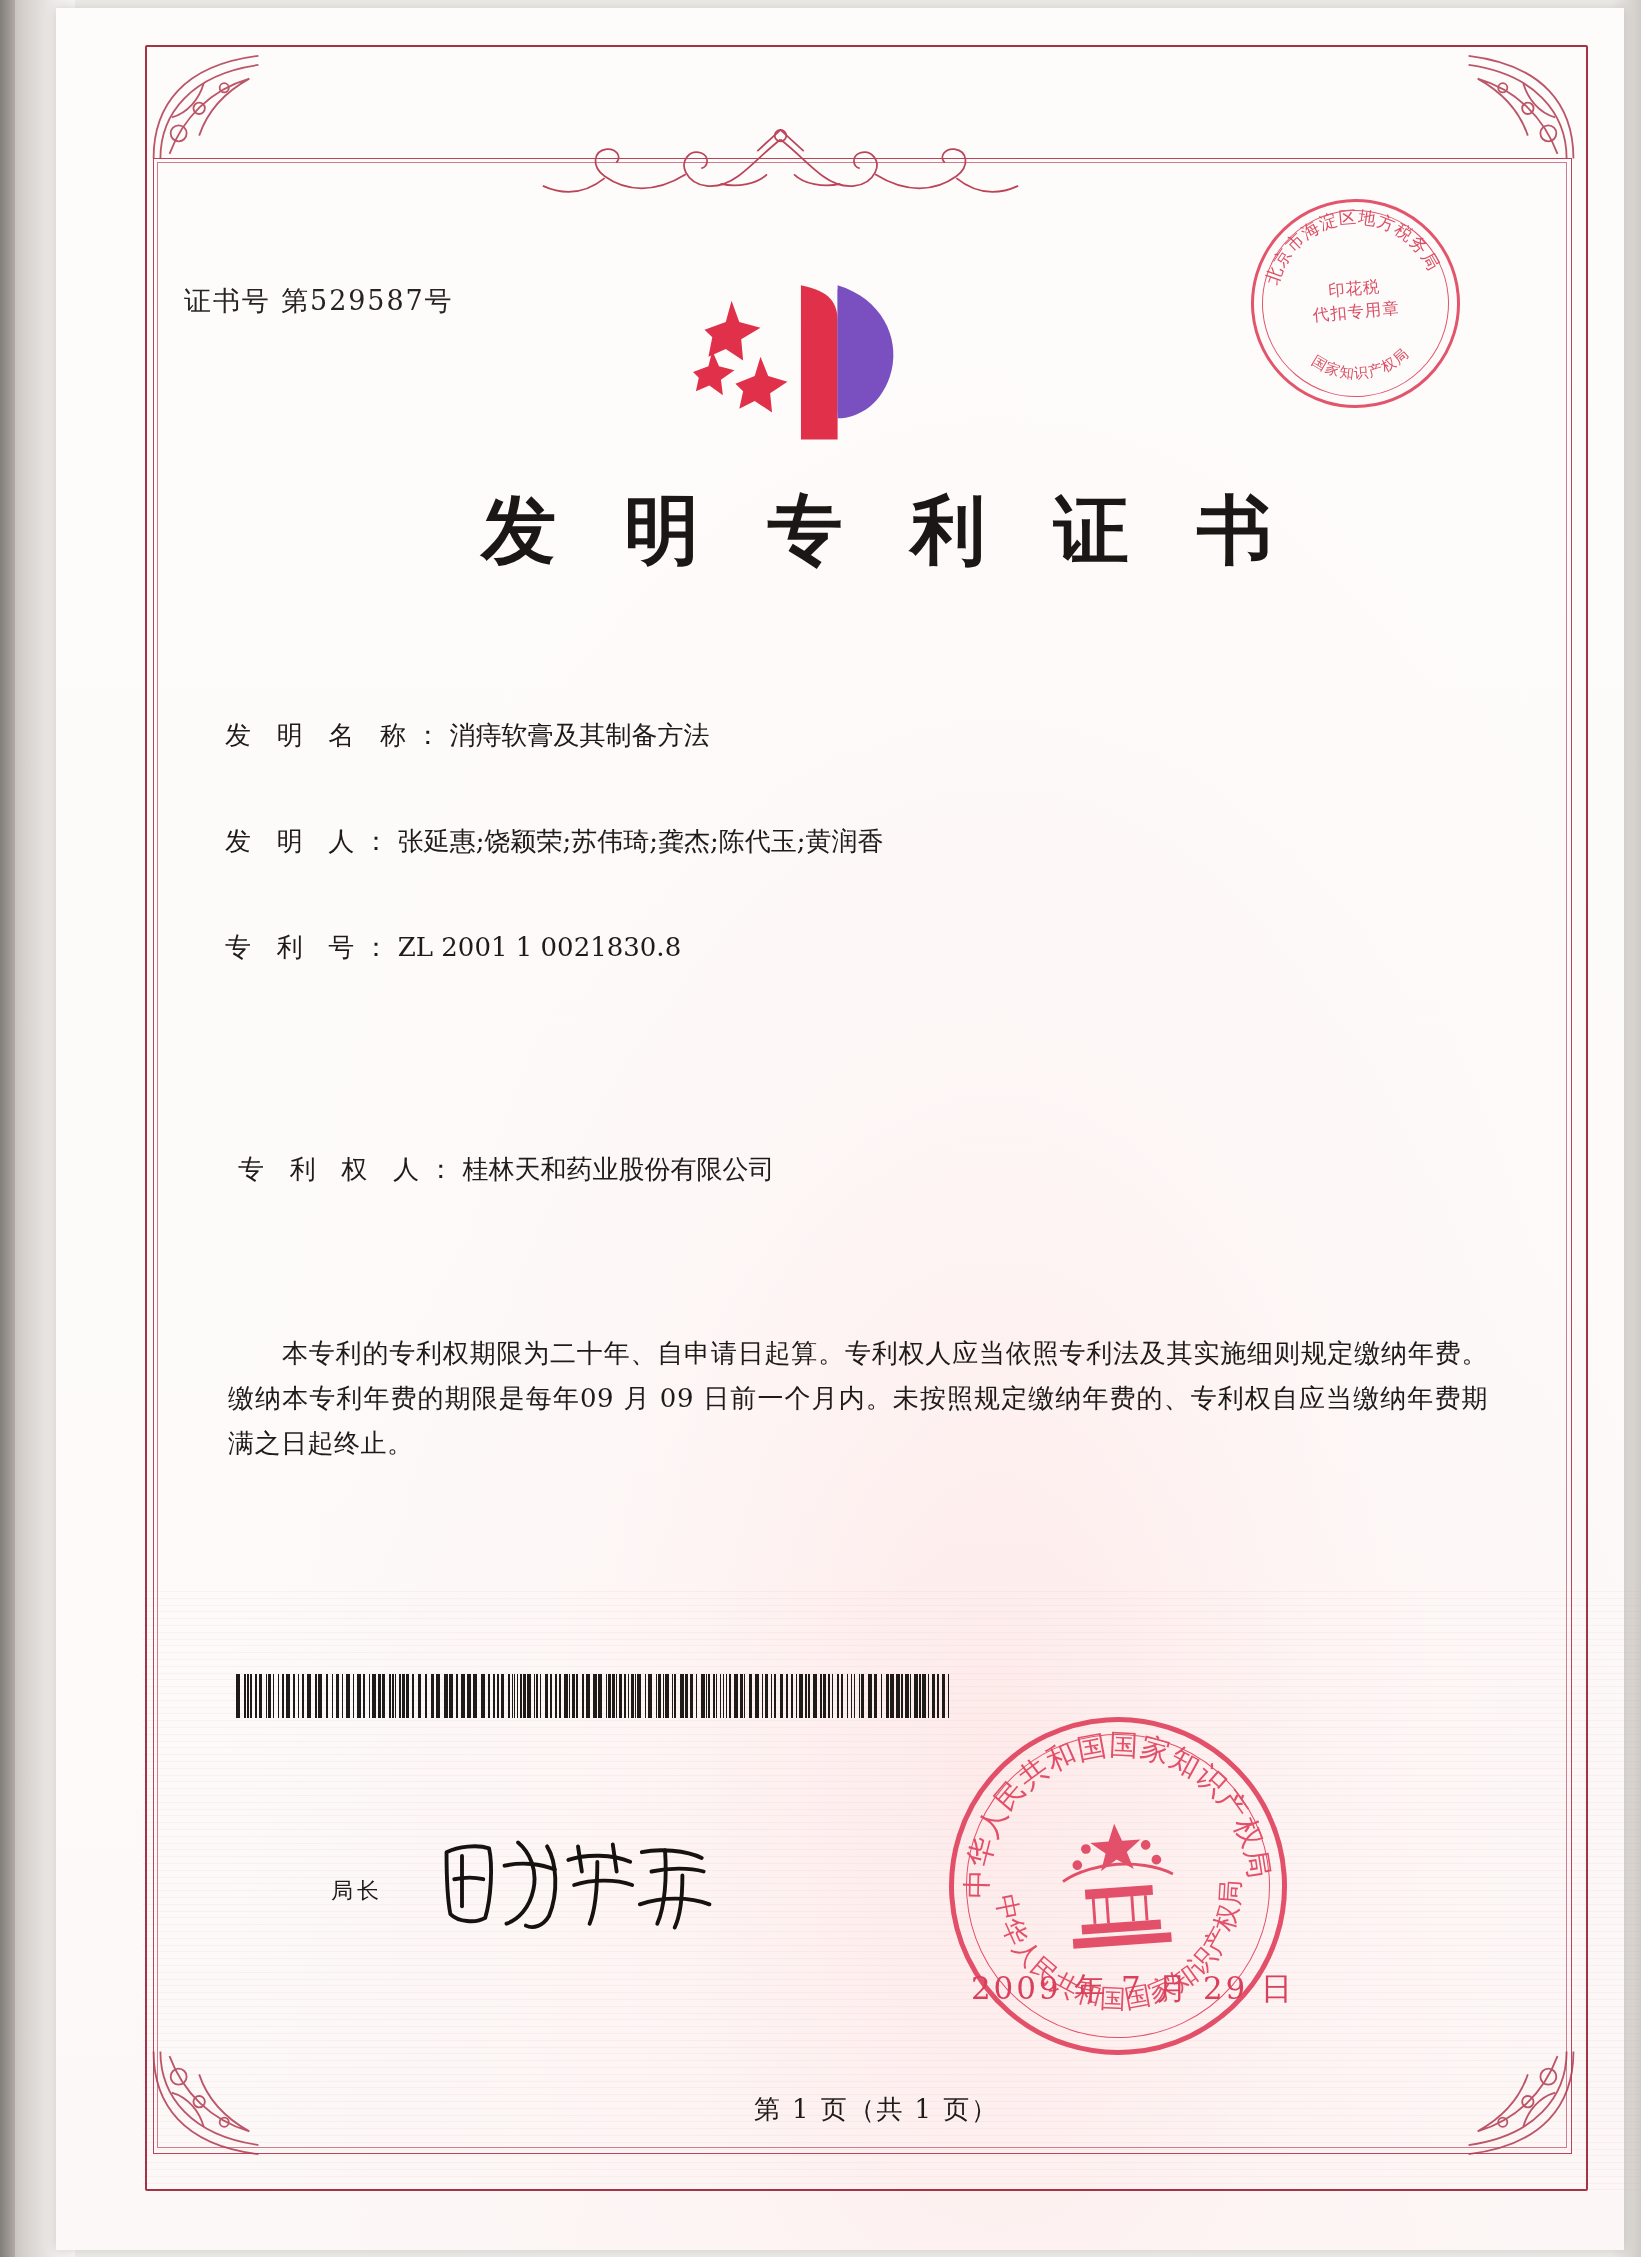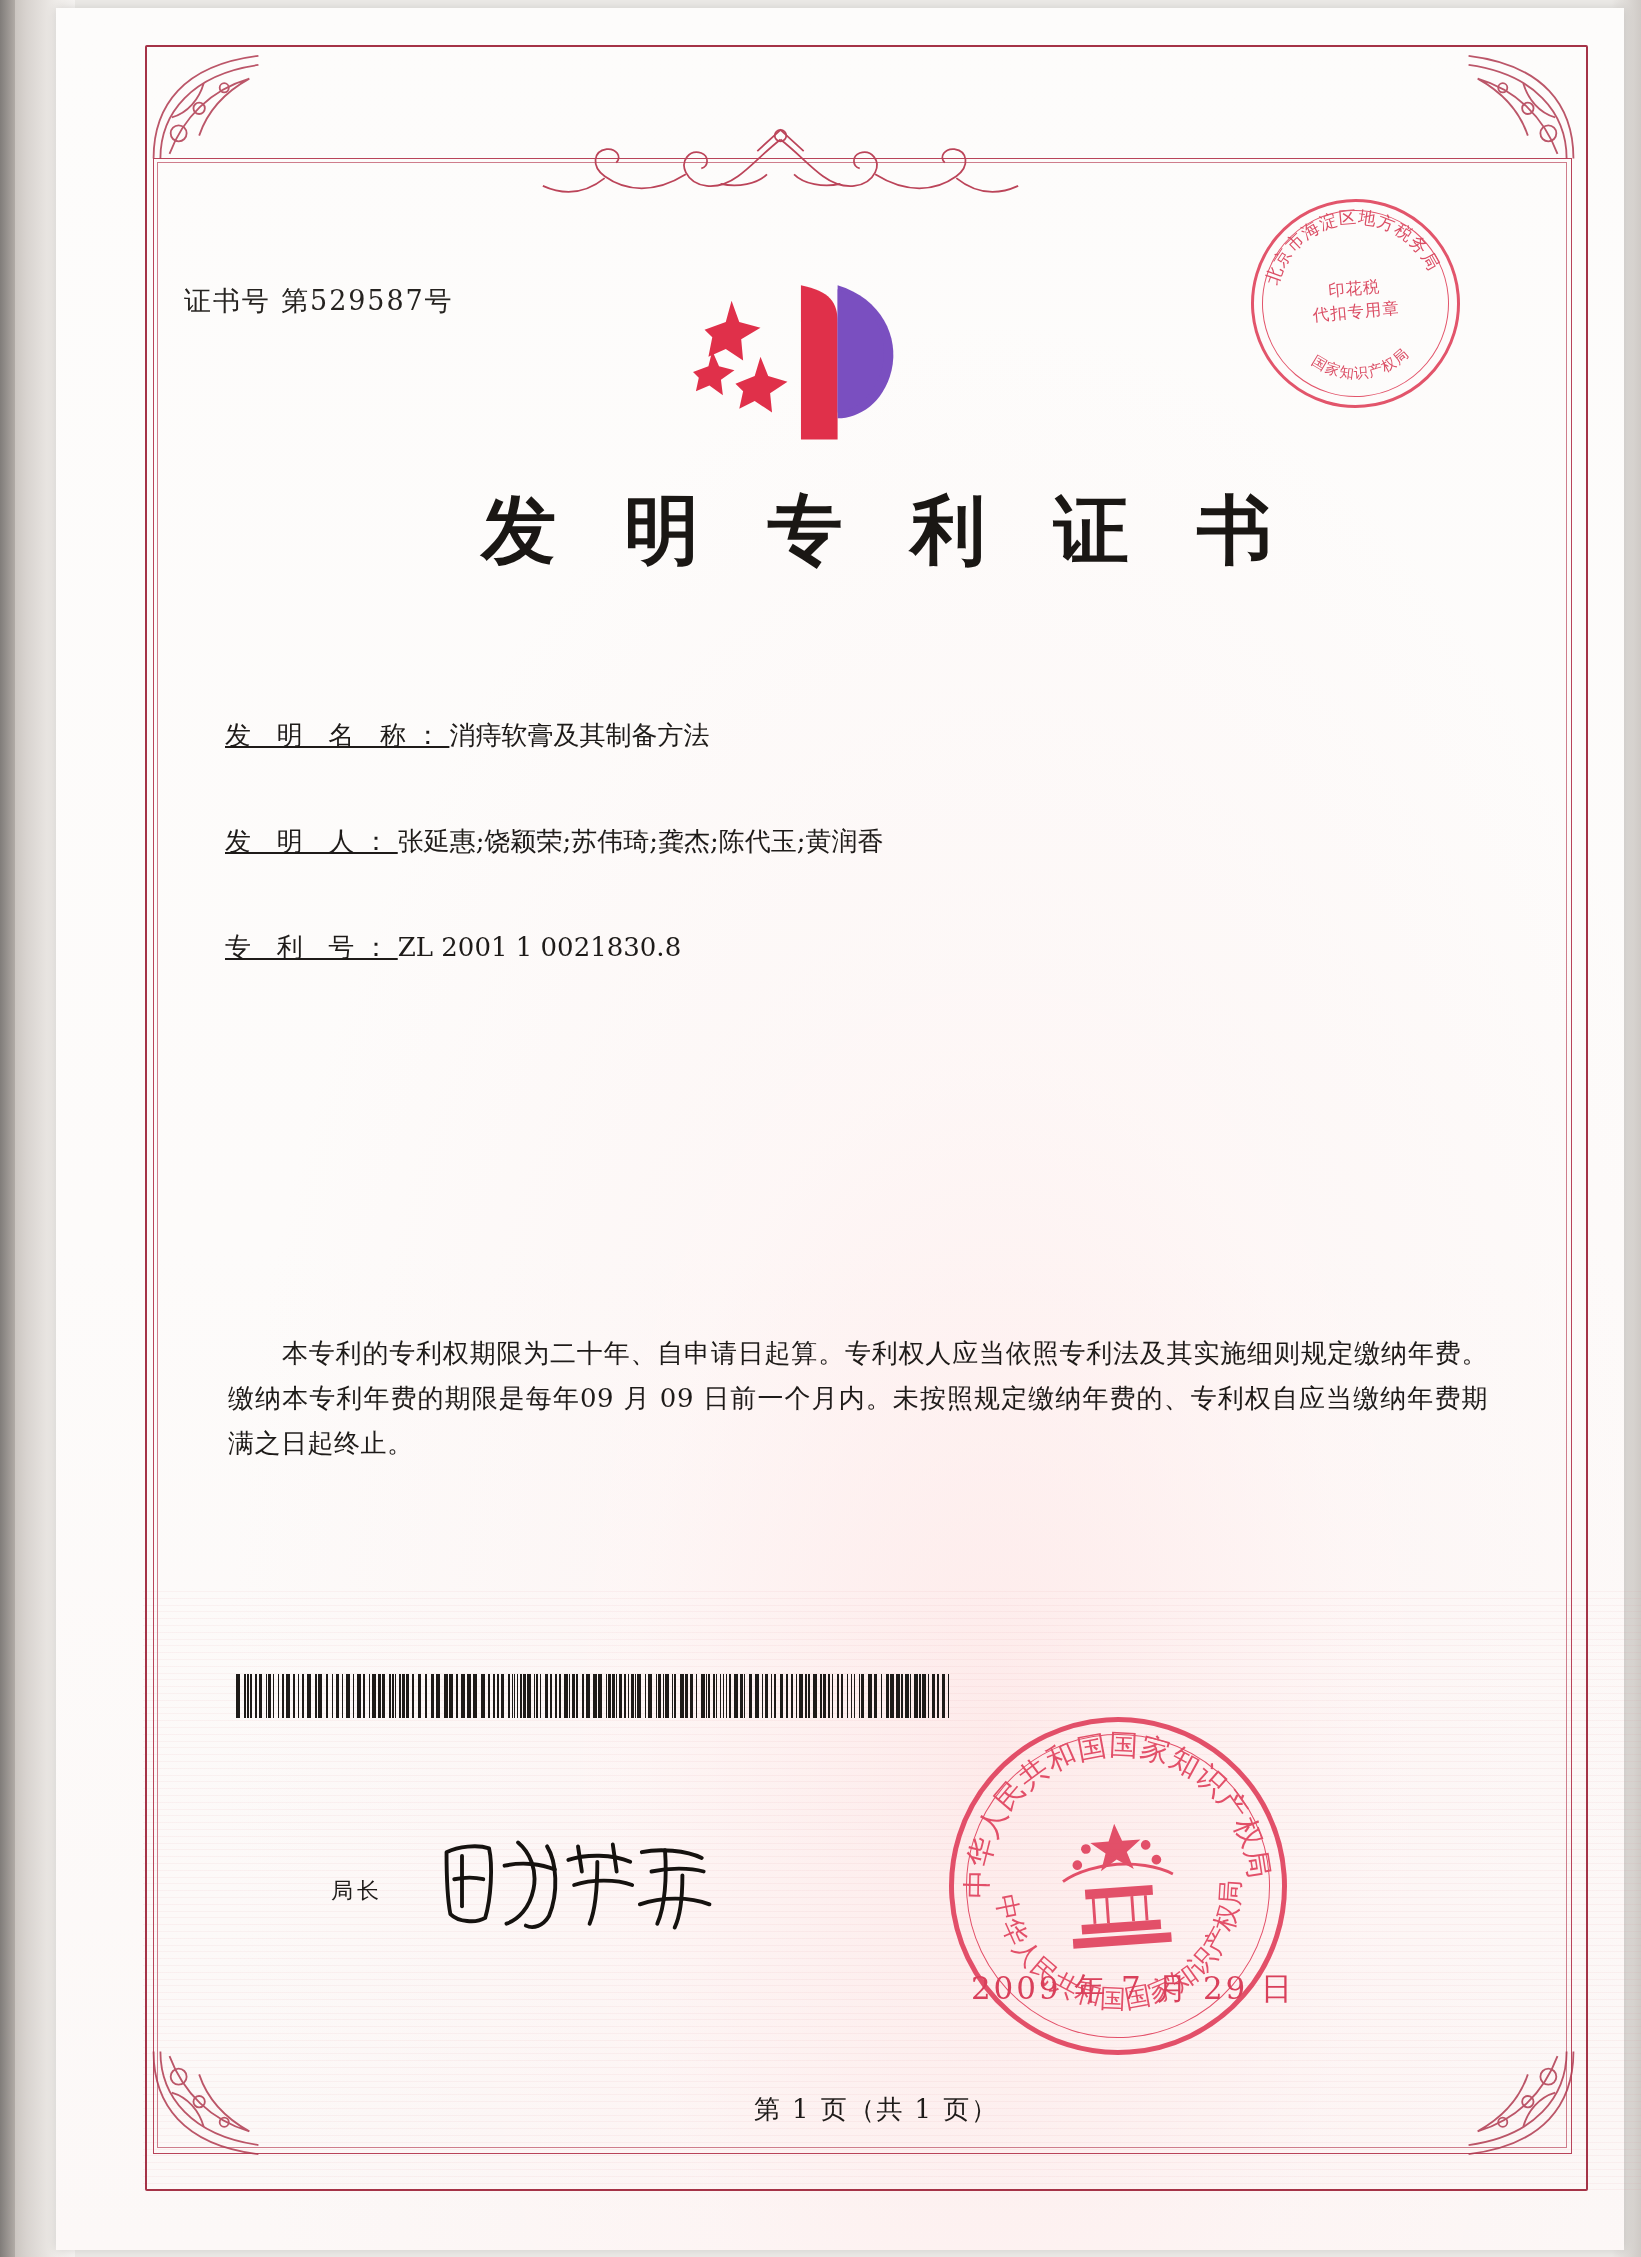--- a/index.html
+++ b/index.html
@@ -165,21 +165,21 @@
 
   
   .field {
     position: absolute;
     left: 169px;
     font-size: 26px;
     color: #1e1b19;
     white-space: nowrap;
     letter-spacing: 1px;
   }
-  .field .lbl { letter-spacing: 8.7px; text-decoration: underline; }
+  .field .lbl { letter-spacing: 8.7px; }
   .field .val { letter-spacing: 0px; }
 
   
   #body-text {
     position: absolute;
     left: 172px; top: 1323px;
     width: 1260px;
     font-size: 26px;
     line-height: 45px;
     color: #1e1b19;
@@ -391,20 +391,23 @@
     <div id="main-title">发 明 专 利 证 书</div>
 
     <div class="field" style="top:710px;">
       <span class="lbl">发 明 名 称：</span><span class="val">消痔软膏及其制备方法</span>
     </div>
     <div class="field" style="top:816px;">
       <span class="lbl">发 明 人：</span><span class="val">张延惠;饶颖荣;苏伟琦;龚杰;陈代玉;黄润香</span>
     </div>
     <div class="field" style="top:922px;">
       <span class="lbl">专 利 号：</span><span class="val">ZL 2001 1 0021830.8</span>
+    </div>
+    <div class="field" style="left:182px; top:1144px;">
+      <span class="lbl">专 利 权 人：</span><span class="val">桂林天和药业股份有限公司</span>
     </div>
 
     <div id="body-text">
       <p>本专利的专利权期限为二十年、自申请日起算。专利权人应当依照专利法及其实施细则规定缴纳年费。缴纳本专利年费的期限是每年09 月 09 日前一个月内。未按照规定缴纳年费的、专利权自应当缴纳年费期满之日起终止。</p>
     </div>
 
     <div id="barcode"><i style="width:3.9px;margin-right:3.9px"></i><i style="width:1.9px;margin-right:1px"></i><i style="width:1.9px;margin-right:1px"></i><i style="width:2.9px;margin-right:2.9px"></i><i style="width:1.9px;margin-right:1.9px"></i><i style="width:2.9px;margin-right:3.9px"></i><i style="width:1px;margin-right:1px"></i><i style="width:2.9px;margin-right:1.9px"></i><i style="width:1px;margin-right:3.9px"></i><i style="width:1px;margin-right:3.9px"></i><i style="width:1.9px;margin-right:1.9px"></i><i style="width:3.9px;margin-right:2.9px"></i><i style="width:1.9px;margin-right:2.9px"></i><i style="width:1px;margin-right:2.9px"></i><i style="width:1.9px;margin-right:3.9px"></i><i style="width:3.9px;margin-right:3.9px"></i><i style="width:1.9px;margin-right:1px"></i><i style="width:3.9px;margin-right:3.9px"></i><i style="width:1.9px;margin-right:3.9px"></i><i style="width:1px;margin-right:2.9px"></i><i style="width:2.9px;margin-right:3.9px"></i><i style="width:1px;margin-right:2.9px"></i><i style="width:3.9px;margin-right:2.9px"></i><i style="width:1px;margin-right:2.9px"></i><i style="width:3.9px;margin-right:1.9px"></i><i style="width:1.9px;margin-right:3.9px"></i><i style="width:1.9px;margin-right:1.9px"></i><i style="width:3.9px;margin-right:1.9px"></i><i style="width:2.9px;margin-right:1px"></i><i style="width:2.9px;margin-right:3.9px"></i><i style="width:1.9px;margin-right:1px"></i><i style="width:1.9px;margin-right:1px"></i><i style="width:1px;margin-right:3.9px"></i><i style="width:1.9px;margin-right:1px"></i><i style="width:2.9px;margin-right:1px"></i><i style="width:2.9px;margin-right:2.9px"></i><i style="width:1.9px;margin-right:3.9px"></i><i style="width:2.9px;margin-right:3.9px"></i><i style="width:2.9px;margin-right:3.9px"></i><i style="width:2.9px;margin-right:1.9px"></i><i style="width:3.9px;margin-right:3.9px"></i><i style="width:3.9px;margin-right:1px"></i><i style="width:3.9px;margin-right:2.9px"></i><i style="width:2.9px;margin-right:2.9px"></i><i style="width:3.9px;margin-right:1.9px"></i><i style="width:3.9px;margin-right:1.9px"></i><i style="width:3.9px;margin-right:3.9px"></i><i style="width:3.9px;margin-right:3.9px"></i><i style="width:1.9px;margin-right:2.9px"></i><i style="width:1.9px;margin-right:1.9px"></i><i style="width:1.9px;margin-right:1.9px"></i><i style="width:2.9px;margin-right:3.9px"></i><i style="width:2.9px;margin-right:1.9px"></i><i style="width:1px;margin-right:1px"></i><i style="width:1px;margin-right:1.9px"></i><i style="width:1px;margin-right:1.9px"></i><i style="width:1.9px;margin-right:1px"></i><i style="width:2.9px;margin-right:1px"></i><i style="width:3.9px;margin-right:2.9px"></i><i style="width:1px;margin-right:1px"></i><i style="width:1.9px;margin-right:1.9px"></i><i style="width:1.9px;margin-right:3.9px"></i><i style="width:2.9px;margin-right:1.9px"></i><i style="width:1.9px;margin-right:2.9px"></i><i style="width:1.9px;margin-right:1.9px"></i><i style="width:1.9px;margin-right:3.9px"></i><i style="width:3.9px;margin-right:1px"></i><i style="width:1px;margin-right:1.9px"></i><i style="width:2.9px;margin-right:1px"></i><i style="width:1.9px;margin-right:3.9px"></i><i style="width:1.9px;margin-right:1.9px"></i><i style="width:3.9px;margin-right:3.9px"></i><i style="width:3.9px;margin-right:1px"></i><i style="width:3.9px;margin-right:3.9px"></i><i style="width:1px;margin-right:1px"></i><i style="width:2.9px;margin-right:1px"></i><i style="width:2.9px;margin-right:1px"></i><i style="width:1px;margin-right:1.9px"></i><i style="width:2.9px;margin-right:1.9px"></i><i style="width:2.9px;margin-right:1.9px"></i><i style="width:1px;margin-right:1.9px"></i><i style="width:2.9px;margin-right:1px"></i><i style="width:1px;margin-right:1px"></i><i style="width:3.9px;margin-right:3.9px"></i><i style="width:1px;margin-right:1.9px"></i><i style="width:3.9px;margin-right:3.9px"></i><i style="width:1px;margin-right:1.9px"></i><i style="width:2.9px;margin-right:1.9px"></i><i style="width:1px;margin-right:1px"></i><i style="width:3.9px;margin-right:2.9px"></i><i style="width:1px;margin-right:1px"></i><i style="width:1.9px;margin-right:3.9px"></i><i style="width:3.9px;margin-right:1px"></i><i style="width:2.9px;margin-right:2.9px"></i><i style="width:2.9px;margin-right:2.9px"></i><i style="width:1px;margin-right:3.9px"></i><i style="width:3.9px;margin-right:1px"></i><i style="width:1px;margin-right:1px"></i><i style="width:1.9px;margin-right:2.9px"></i><i style="width:1.9px;margin-right:1px"></i><i style="width:1px;margin-right:2.9px"></i><i style="width:1px;margin-right:2.9px"></i><i style="width:1px;margin-right:1.9px"></i><i style="width:1px;margin-right:1.9px"></i><i style="width:1.9px;margin-right:2.9px"></i><i style="width:3.9px;margin-right:1.9px"></i><i style="width:2.9px;margin-right:1px"></i><i style="width:1px;margin-right:3.9px"></i><i style="width:2.9px;margin-right:3.9px"></i><i style="width:3.9px;margin-right:2.9px"></i><i style="width:1px;margin-right:1.9px"></i><i style="width:2.9px;margin-right:2.9px"></i><i style="width:1px;margin-right:1.9px"></i><i style="width:1.9px;margin-right:3.9px"></i><i style="width:3.9px;margin-right:2.9px"></i><i style="width:1.9px;margin-right:2.9px"></i><i style="width:1.9px;margin-right:2.9px"></i><i style="width:1px;margin-right:1.9px"></i><i style="width:3.9px;margin-right:1.9px"></i><i style="width:2.9px;margin-right:1px"></i><i style="width:1.9px;margin-right:2.9px"></i><i style="width:3.9px;margin-right:2.9px"></i><i style="width:1.9px;margin-right:1px"></i><i style="width:2.9px;margin-right:1.9px"></i><i style="width:1.9px;margin-right:2.9px"></i><i style="width:1px;margin-right:3.9px"></i><i style="width:1.9px;margin-right:1.9px"></i><i style="width:1.9px;margin-right:3.9px"></i><i style="width:1px;margin-right:2.9px"></i><i style="width:1px;margin-right:1.9px"></i><i style="width:1px;margin-right:3.9px"></i><i style="width:1.9px;margin-right:1px"></i><i style="width:2.9px;margin-right:3.9px"></i><i style="width:3.9px;margin-right:1.9px"></i><i style="width:2.9px;margin-right:3.9px"></i><i style="width:1px;margin-right:3.9px"></i><i style="width:2.9px;margin-right:1.9px"></i><i style="width:3.9px;margin-right:1.9px"></i><i style="width:3.9px;margin-right:1px"></i><i style="width:1.9px;margin-right:1.9px"></i><i style="width:3.9px;margin-right:1px"></i><i style="width:1px;margin-right:2.9px"></i><i style="width:3.9px;margin-right:1px"></i><i style="width:2.9px;margin-right:1px"></i><i style="width:3.9px;margin-right:1.9px"></i><i style="width:1px;margin-right:2.9px"></i><i style="width:2.9px;margin-right:1.9px"></i><i style="width:1.9px;margin-right:2.9px"></i><i style="width:2.9px;margin-right:2.9px"></i><i style="width:1px;margin-right:3.9px"></i></div>
 
     <div id="director-label">局长</div>
     <div id="signature">

